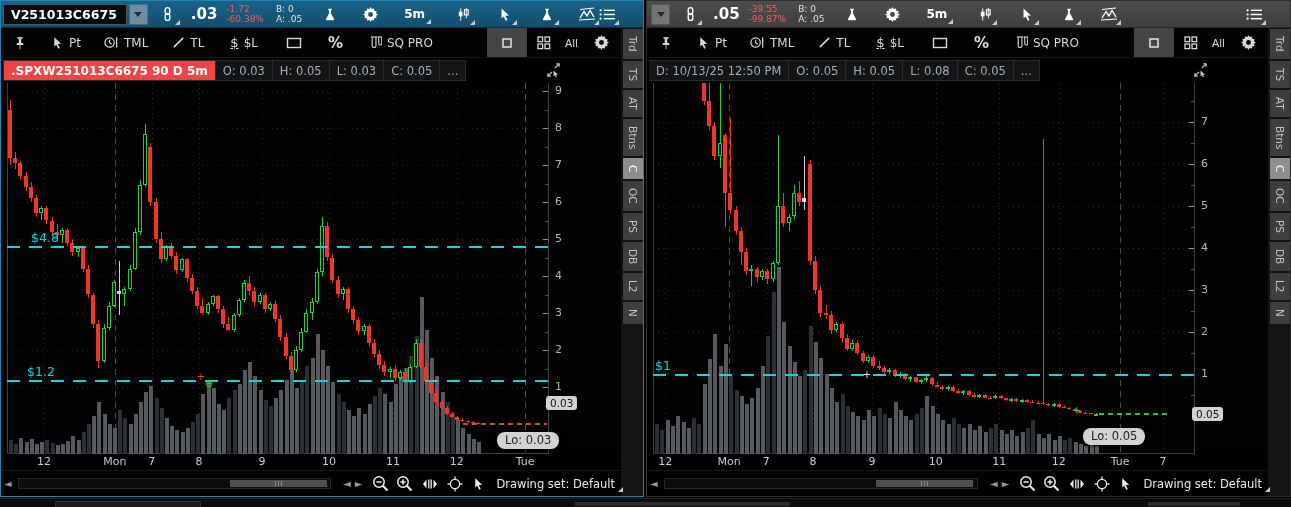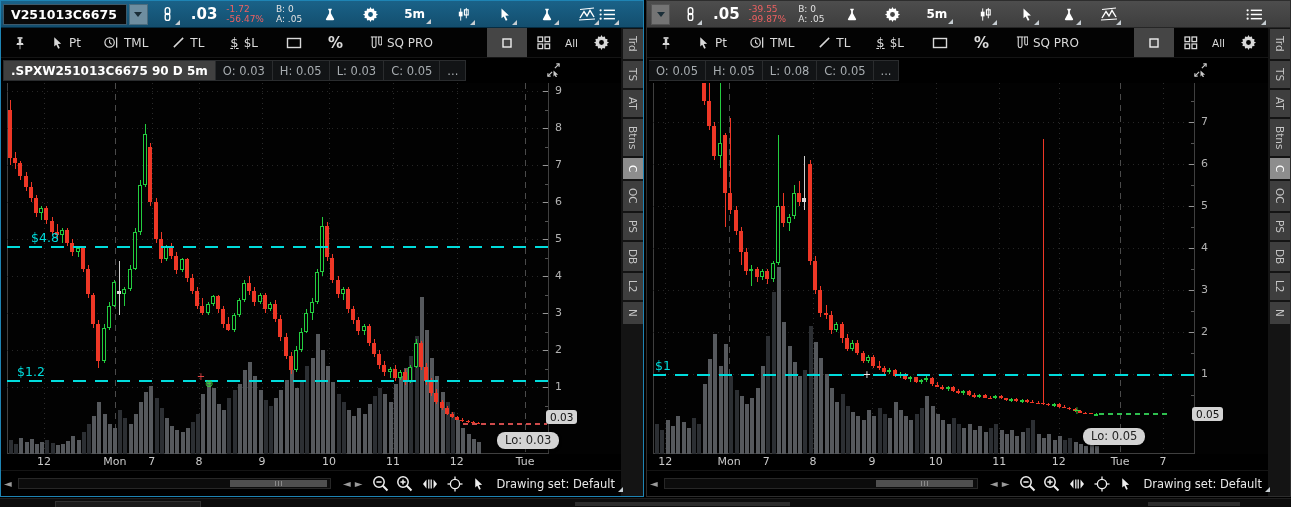--- a/index.html
+++ b/index.html
@@ -37,21 +37,21 @@
 
 
 .toolbar2{height:30px;min-height:30px;display:flex;align-items:center;background:#030303;border-bottom:1px solid #151515;color:#d6d6d6}
 .t2item{display:flex;align-items:center;gap:5px;position:relative;flex:none}
 .t2label{font-size:12px;color:#dadada;white-space:nowrap}
 .sqbtn{width:40px;height:29px;background:#454545;display:flex;align-items:center;justify-content:center;flex:none}
 
 
 .titlebar{height:25px;min-height:25px;display:flex;align-items:center;background:#000;padding-left:2px;position:relative}
 .tseg{height:21px;display:flex;align-items:center;padding:0 7px;border:1px solid #2a2c2e;border-left:none;background:#121416;color:#a7acb0;font-size:11.5px;white-space:nowrap}
-.tseg.first{border-left:1px solid #2a2c2e;background:#404040;color:#fff;font-weight:bold;font-size:12px}
+.tseg.first{border-left:1px solid #2a2c2e;background:#ef4444;color:#fff;font-weight:bold;font-size:12px}
 .autoscale{position:absolute;right:60px;top:5px}
 
 
 .canvas{position:relative;height:371px;min-height:371px;overflow:hidden;background:#020202}
 .absline{position:absolute;background:#3f3f3f}
 .gridh{position:absolute;height:1px;background-image:repeating-linear-gradient(90deg,#262626 0 1px,transparent 1px 5px)}
 .gridv{position:absolute;width:1px;background-image:repeating-linear-gradient(180deg,#2b2b2b 0 1px,transparent 1px 5px)}
 .gridv.session{background-image:repeating-linear-gradient(180deg,#4a4a4a 0 6px,transparent 6px 11px)}
 .tickm{position:absolute;height:1px}
 .ylab{position:absolute;font-size:11px;color:#b3b3b3}
@@ -107,21 +107,21 @@
           <svg width="11" height="16" viewBox="0 0 12 16">
             <g fill="none" stroke="#fff" stroke-width="1.5">
               <rect x="3.5" y="1" width="5" height="7.5" rx="2.5"></rect>
               <rect x="3.5" y="7.5" width="5" height="7.5" rx="2.5"></rect>
             </g>
           </svg>
         </div>
       <div class="price">.03</div>
       <div class="chg">
           <span>-1.72</span>
-          <span>-56.47%</span>
+          <span>-60.38%</span>
         </div>
       <div class="ba">
           <span>B: 0</span>
           <span>A: .05</span>
         </div>
       <div class="tbico" style="margin-left:18px">
           <svg width="14" height="15" viewBox="0 0 16 16">
             <path d="M6 1.5 h4 v1.2 l-1 1 v3 l3.6 6.3 a1 1 0 0 1 -.9 1.5 h-7.4 a1 1 0 0 1 -.9 -1.5 L7 6.7 v-3 l-1-1 Z" fill="#fff"></path>
           </svg>
         </div>
@@ -592,24 +592,24 @@
             <div class="wick" style="left: 466.6px; top: 337.3px; height: 2.22px; background: rgb(238, 55, 38);"></div>
             <div class="bodyc" style="left: 464.6px; top: 338.04px; width: 4px; height: 1px; background: rgb(238, 55, 38);"></div>
             <div class="wick" style="left: 471.8px; top: 338.04px; height: 1.85px; background: rgb(238, 55, 38);"></div>
             <div class="bodyc" style="left: 469.8px; top: 338.78px; width: 4px; height: 1px; background: rgb(238, 55, 38);"></div>
             <div class="wick" style="left: 477px; top: 338.78px; height: 1.48px; background: rgb(238, 55, 38);"></div>
             <div class="bodyc" style="left: 475px; top: 339.52px; width: 4px; height: 1px; background: rgb(238, 55, 38);"></div>
             <div class="hline" style="left: 6px; top: 163px; width: 541px;"></div>
             <div class="hlab" style="left: 30px; top: 147px;">$4.8</div>
             <div class="tickm" style="left: 540px; top: 163px; width: 7px; height: 2px; background: rgb(0, 220, 220);"></div>
             <div class="hline" style="left: 6px; top: 297px; width: 541px;"></div>
-            <div class="hlab" style="left: 16px; top: 281px;">$1.2</div>
+            <div class="hlab" style="left: 26px; top: 281px;">$1.2</div>
             <div class="tickm" style="left: 540px; top: 297px; width: 7px; height: 2px; background: rgb(0, 220, 220);"></div>
             <div class="ldash" style="left: 462px; top: 340px; width: 84px; background-image: repeating-linear-gradient(90deg, rgb(207, 75, 75) 0px, rgb(207, 75, 75) 5px, transparent 5px, transparent 9px);"></div>
-            <div class="pbubble" style="left: 545px; top: 327px;">0.03</div>
+            <div class="pbubble" style="left: 545px; top: 313px;">0.03</div>
             <div class="lobubble" style="left: 496px; top: 349px;">Lo: 0.03</div>
             <div class="marker" style="left: 200px; top: 293.64px; color: rgb(224, 67, 67);">+</div>
             <div class="marker" style="left: 208px; top: 301.04px; color: rgb(59, 212, 59);">⊕</div>
           </div>
         <div class="xlabels">
             <span class="xl" style="left: 42.905px;">12</span>
             <span class="xl" style="left: 113.789px;">Mon</span>
             <span class="xl" style="left: 150.842px;">7</span>
             <span class="xl" style="left: 198.098px;">8</span>
             <span class="xl" style="left: 260.927px;">9</span>
@@ -838,20 +838,21 @@
               <span class="t2label" style="font-size:10.5px">All</span>
             </div>
           <div class="t2item" style="margin-left:16px;margin-right:12px">
               <svg width="15" height="15" viewBox="0 0 16 16">
                 <path fill="#d8d8d8" fill-rule="evenodd" d="M8 0l1.2 2.2 2.5-.6.3 2.5 2.5.3-.6 2.5L16 8l-2.1 1.2.6 2.5-2.5.3-.3 2.5-2.5-.6L8 16l-1.2-2.1-2.5.6-.3-2.5-2.5-.3.6-2.5L0 8l2.1-1.2-.6-2.5 2.5-.3.3-2.5 2.5.6z M8 10.6a2.6 2.6 0 1 0 0-5.2 2.6 2.6 0 0 0 0 5.2z"></path>
               </svg>
             </div>
         </div>
 
         <div class="titlebar">
+          <div class="tseg">D: 10/13/25 12:50 PM</div>
           <div class="tseg">O: 0.05</div>
           <div class="tseg">H: 0.05</div>
           <div class="tseg">L: 0.08</div>
           <div class="tseg">C: 0.05</div>
           <div class="tseg">...</div>
           <div class="autoscale">
               <svg width="15" height="14" viewBox="0 0 16 15">
                 <path d="M11 1 L14 1 L14 4" fill="none" stroke="#c9c9c9" stroke-width="1.3"></path>
                 <line x1="14" y1="1" x2="9.5" y2="5.5" stroke="#c9c9c9" stroke-width="1.3"></line>
                 <path d="M5 14 L2 14 L2 11" fill="none" stroke="#c9c9c9" stroke-width="1.3"></path>

